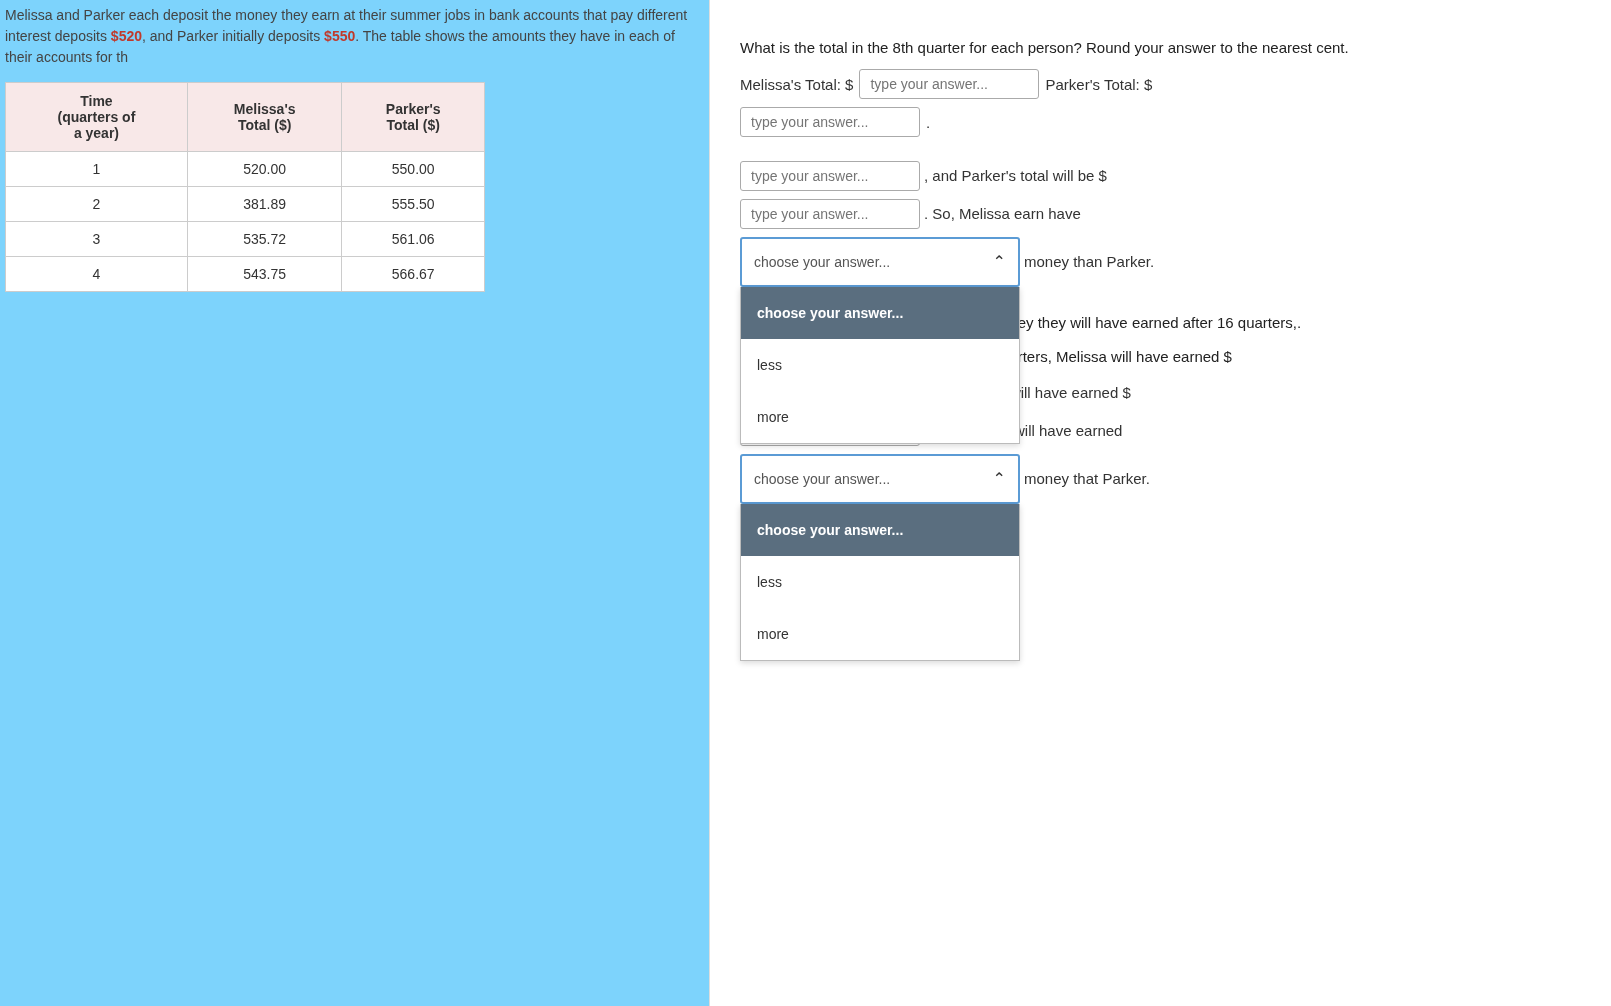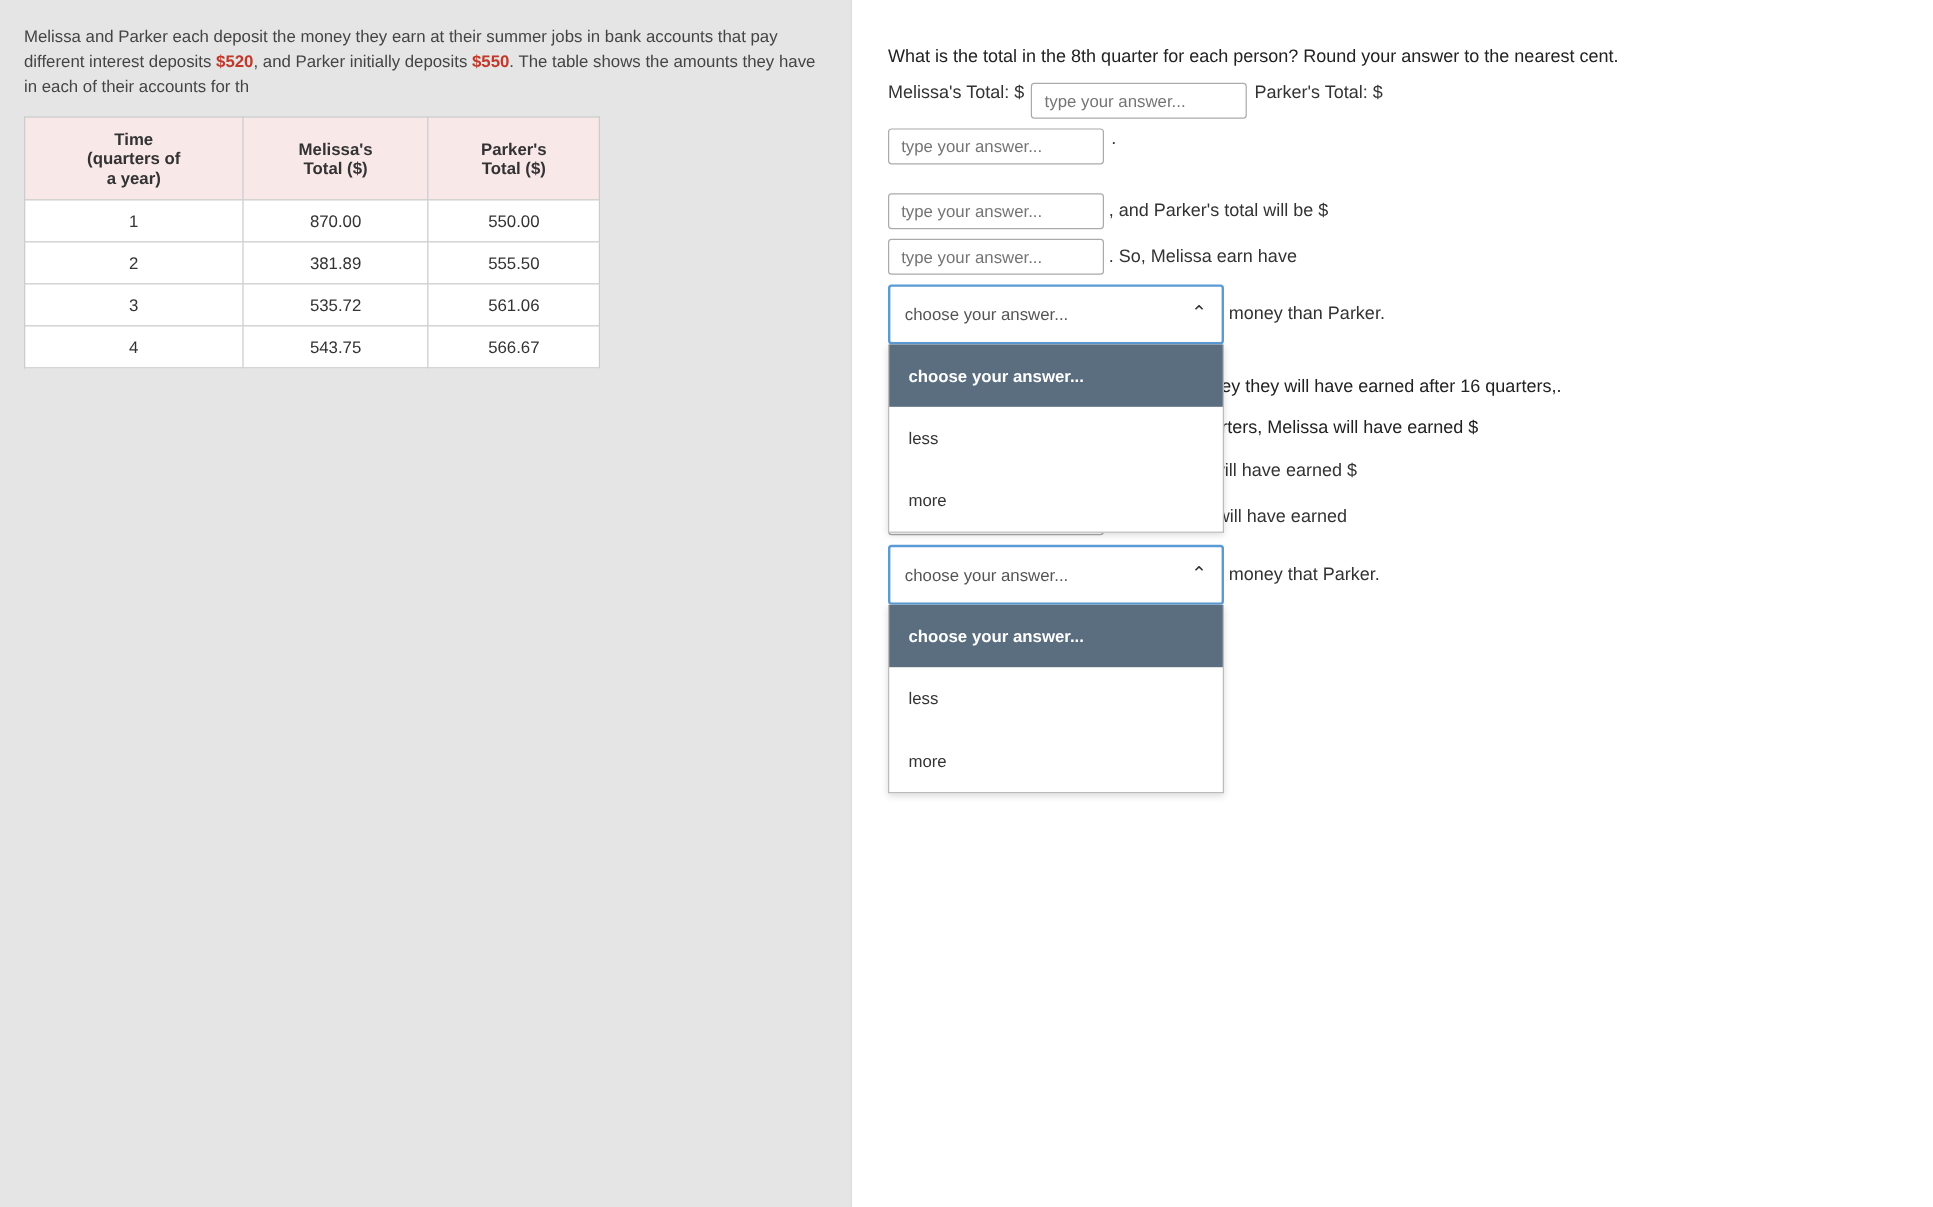--- a/index.html
+++ b/index.html
@@ -8,22 +8,22 @@
       font-size: 15px;
       background: #fff;
       color: #333;
       width: 1611px;
       min-height: 1006px;
       display: flex;
     }
 
     .left-panel {
       width: 710px;
-      padding: 20px;
-      background: #e5e5e5;
+      padding: 5px;
+      background: #7dd3fc;
       border-right: 1px solid #ddd;
     }
 
     .right-panel {
       flex: 1;
       padding: 36px 30px;
       overflow-y: auto;
     }
 
     .context-text {
@@ -68,21 +68,21 @@
 
     .question-text {
       font-size: 15px;
       line-height: 1.55;
       margin-bottom: 10px;
       color: #222;
     }
 
     .inline-group {
       display: flex;
-      align-items: flex-start;
+      align-items: center;
       flex-wrap: wrap;
       gap: 6px;
       margin-bottom: 8px;
       font-size: 15px;
     }
 
     .answer-input {
       border: 1px solid #aaa;
       border-radius: 3px;
       padding: 6px 10px;
@@ -163,21 +163,21 @@
     <thead>
       <tr>
         <th>Time<br>(quarters of<br>a year)</th>
         <th>Melissa's<br>Total ($)</th>
         <th>Parker's<br>Total ($)</th>
       </tr>
     </thead>
     <tbody id="table-body">
     <tr>
           <td>1</td>
-          <td>870.00</td>
+          <td>520.00</td>
           <td>550.00</td>
         </tr>
         <tr>
           <td>2</td>
           <td>381.89</td>
           <td>555.50</td>
         </tr>
         <tr>
           <td>3</td>
           <td>535.72</td>

